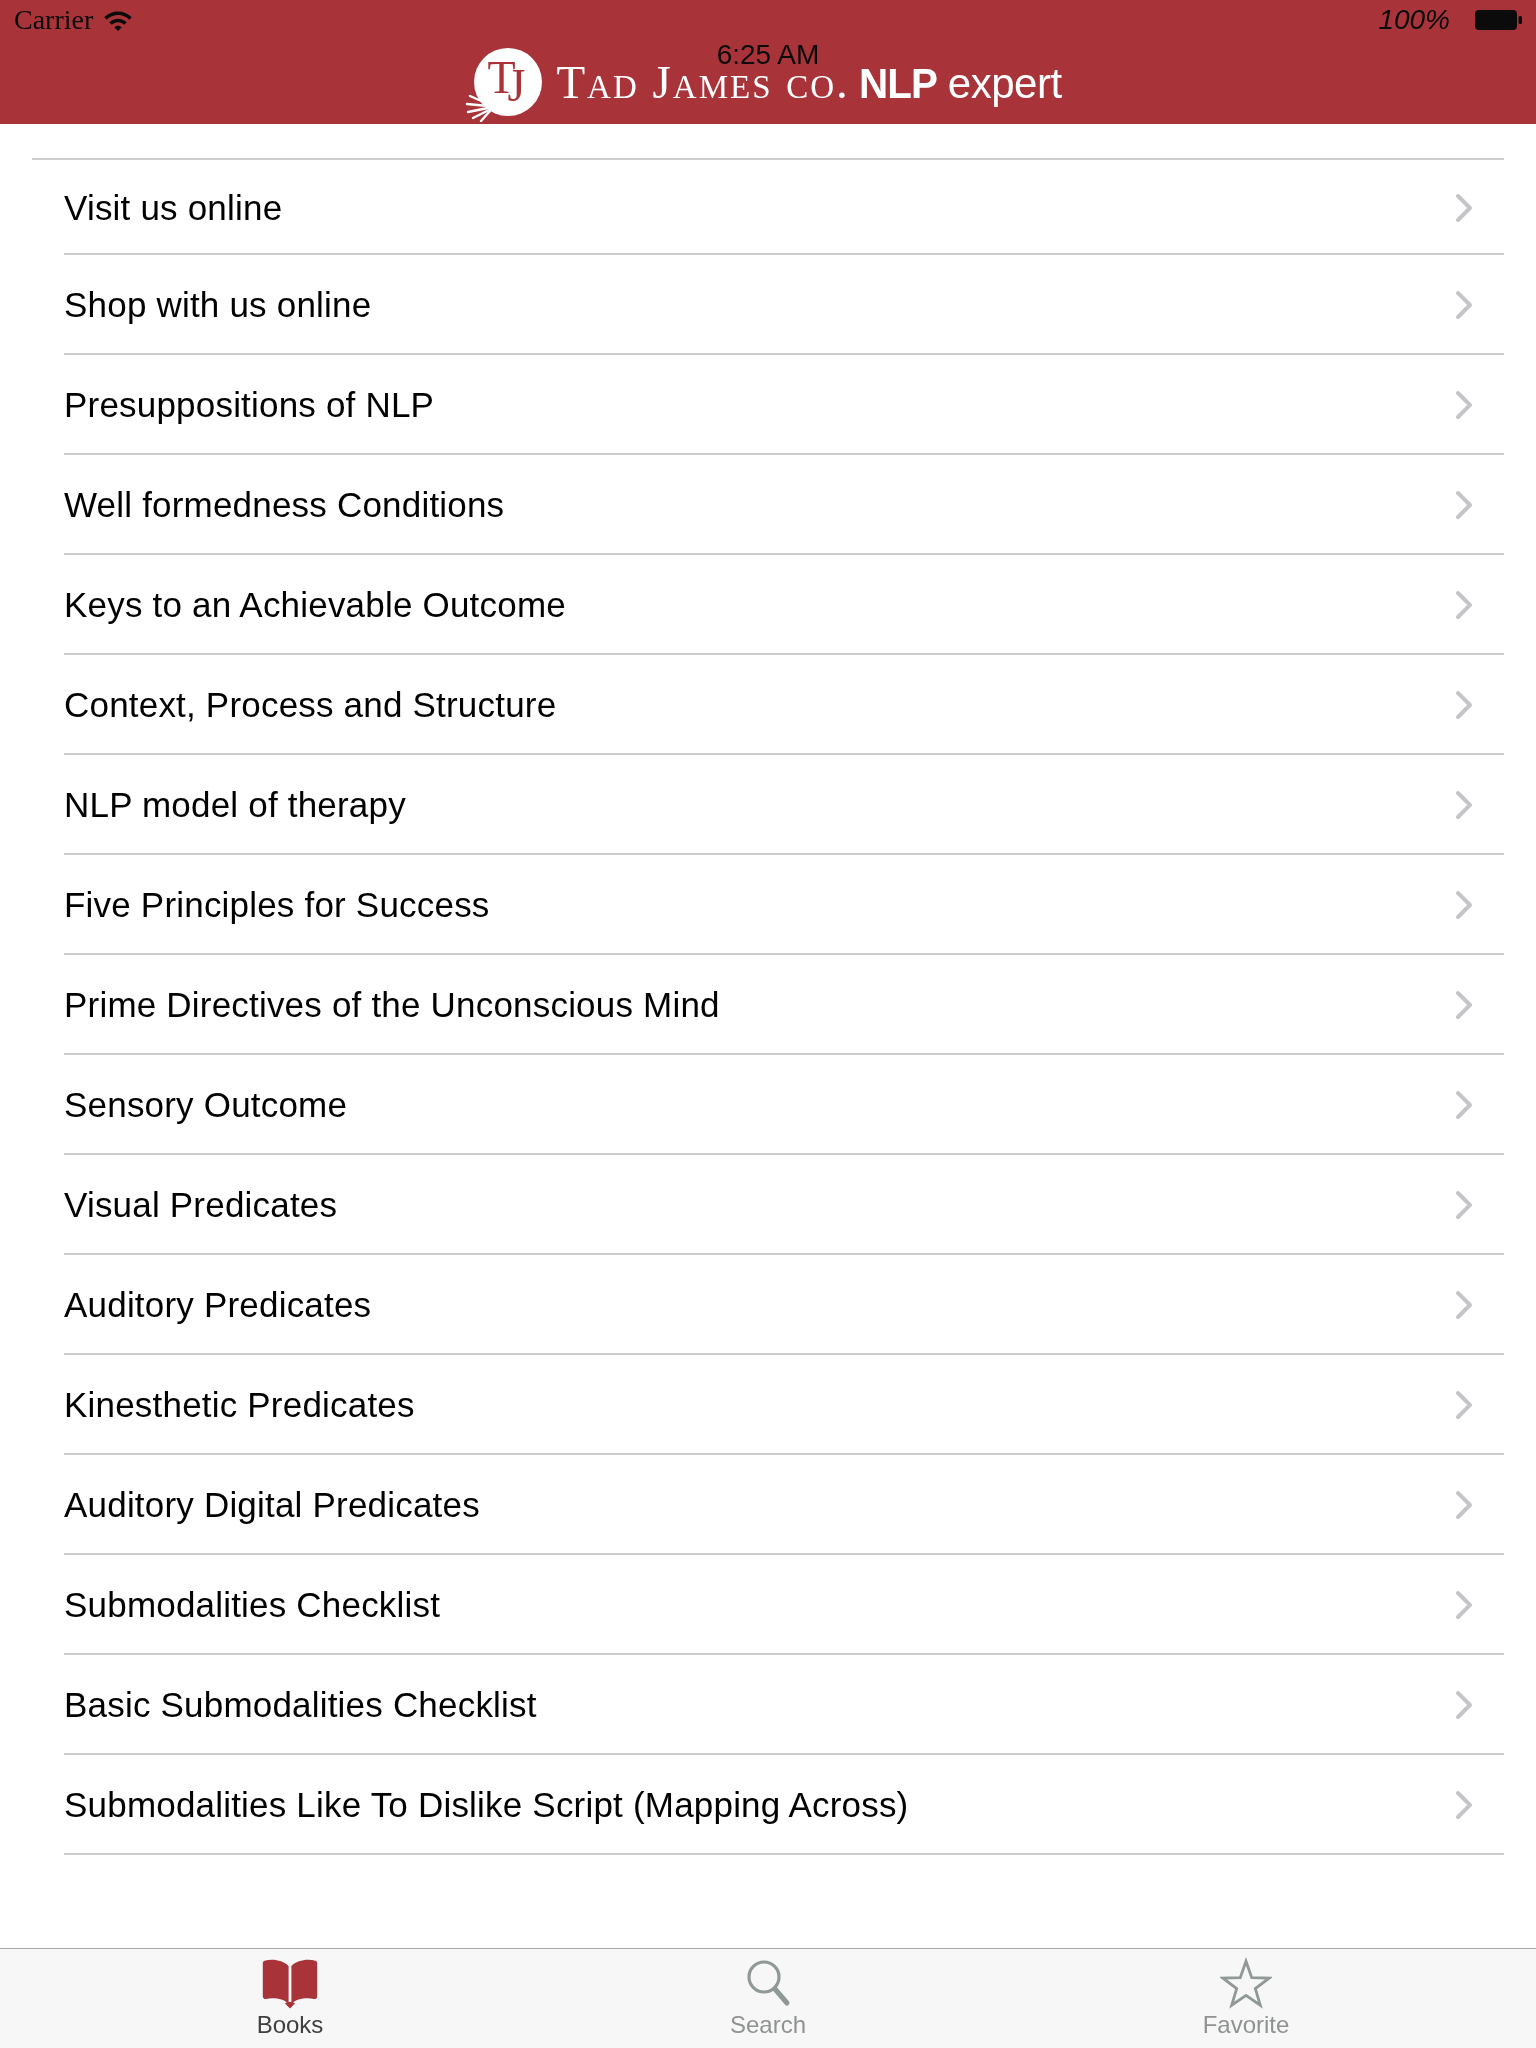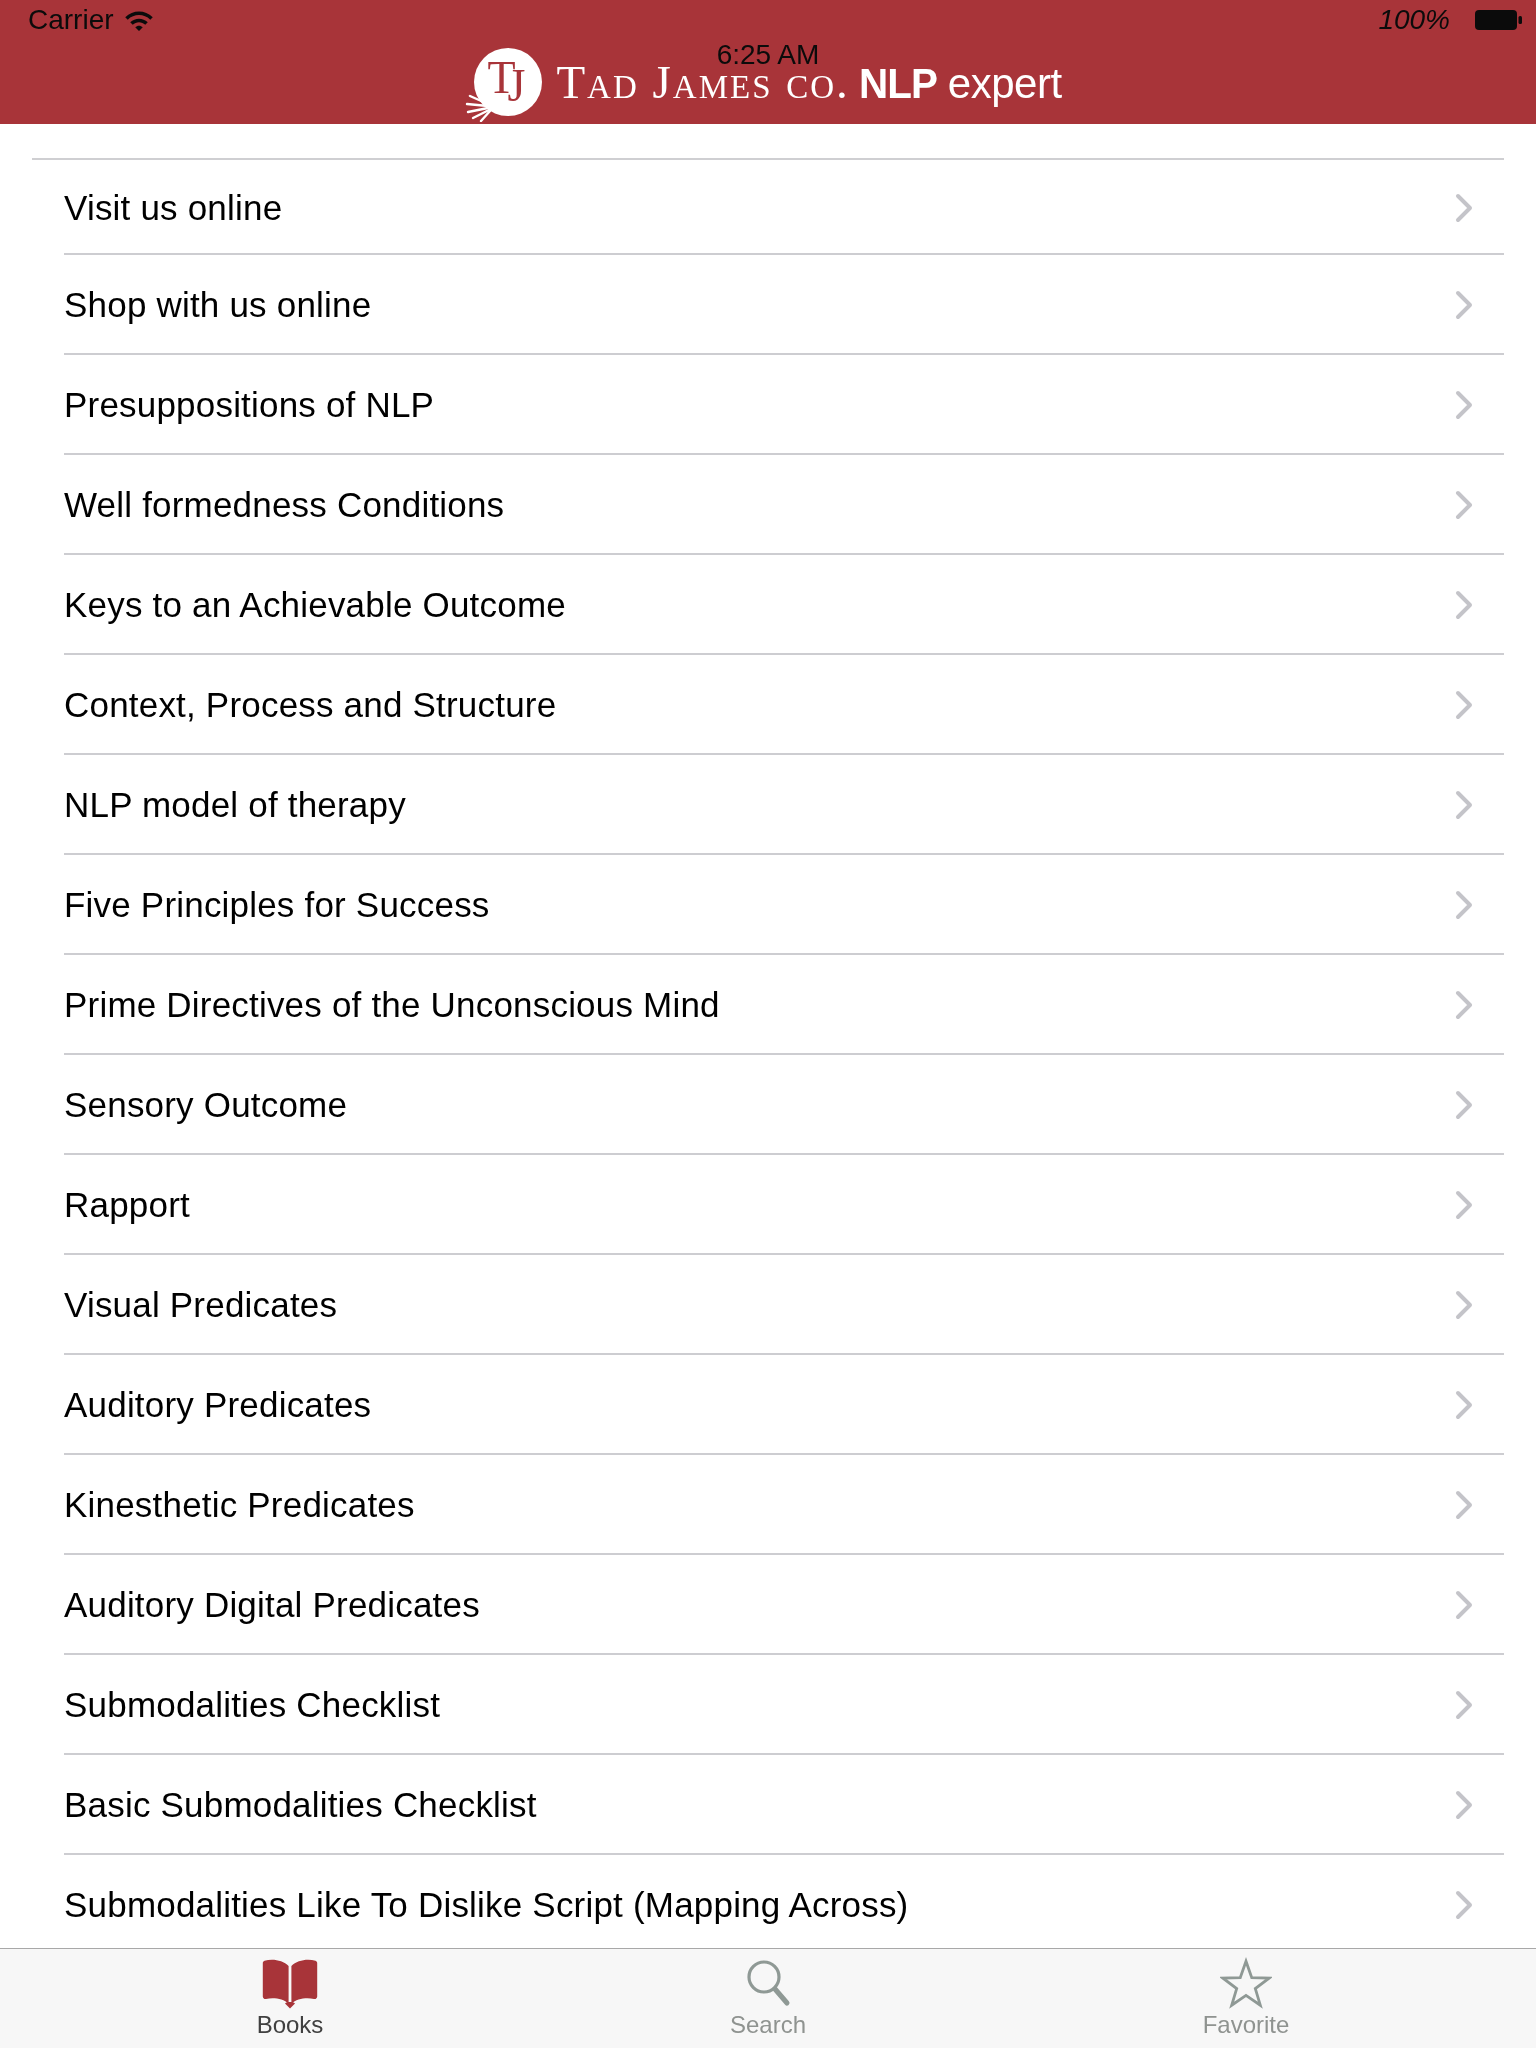--- a/index.html
+++ b/index.html
@@ -15,21 +15,21 @@
   .header {
     position:absolute; top:0; left:0; right:0; height:124px;
     background:#A83439;
     color:#ffffff;
   }
   .status-bar {
     position:absolute; top:0; left:0; right:0; height:40px;
     display:flex; align-items:center;
     font-size:28px; color:#0b0b0b;
   }
-  .sb-left { position:absolute; left:28px; top:0; height:40px; display:flex; align-items:center; gap:10px; }
+  .sb-left { position:absolute; left:14px; top:0; height:40px; display:flex; align-items:center; gap:10px;font-family:Liberation Serif, serif; }
   .sb-center { position:absolute; left:0; right:0; top:0; height:40px; display:flex; align-items:flex-end; justify-content:center; font-weight:500;margin-top:31px; }
   .sb-right { position:absolute; right:12px; top:0; height:40px; display:flex; align-items:center; gap:24px;font-style:italic; }
   .wifi-svg { display:block; margin-top:2px; }
   .battery { display:flex; align-items:center; }
 
   .nav-row {
     position:absolute; top:40px; left:0; right:0; height:84px;
     display:flex; align-items:center; justify-content:center;
   }
   .brand { display:flex; align-items:center; }
@@ -228,26 +228,20 @@
     </svg>
   </div>
 
   <div class="row">
     <span class="row-label">Sensory Outcome</span>
     <svg class="chevron" width="20" height="30" viewBox="0 0 20 30">
       <polyline points="4,3 16,15 4,27" fill="none" stroke="#C4C4C9" stroke-width="4" stroke-linecap="round" stroke-linejoin="round"></polyline>
     </svg>
   </div>
 
-  <div class="row">
-    <span class="row-label">Rapport</span>
-    <svg class="chevron" width="20" height="30" viewBox="0 0 20 30">
-      <polyline points="4,3 16,15 4,27" fill="none" stroke="#C4C4C9" stroke-width="4" stroke-linecap="round" stroke-linejoin="round"></polyline>
-    </svg>
-  </div>
 
   <div class="row">
     <span class="row-label">Visual Predicates</span>
     <svg class="chevron" width="20" height="30" viewBox="0 0 20 30">
       <polyline points="4,3 16,15 4,27" fill="none" stroke="#C4C4C9" stroke-width="4" stroke-linecap="round" stroke-linejoin="round"></polyline>
     </svg>
   </div>
 
   <div class="row">
     <span class="row-label">Auditory Predicates</span>

